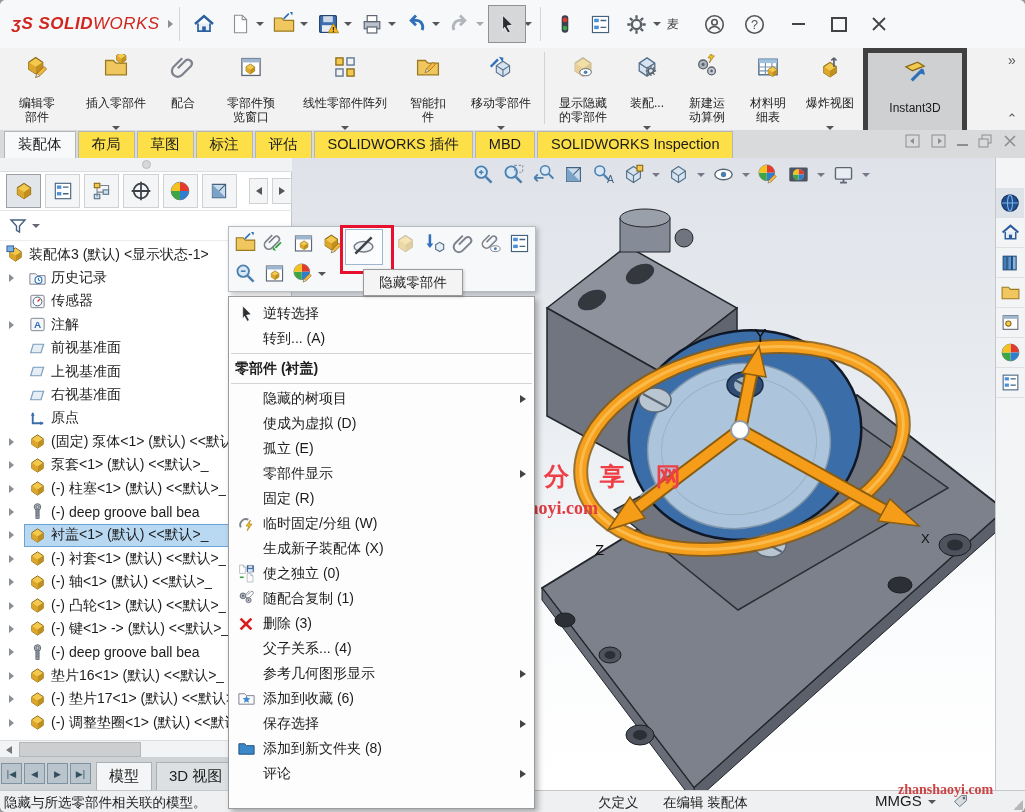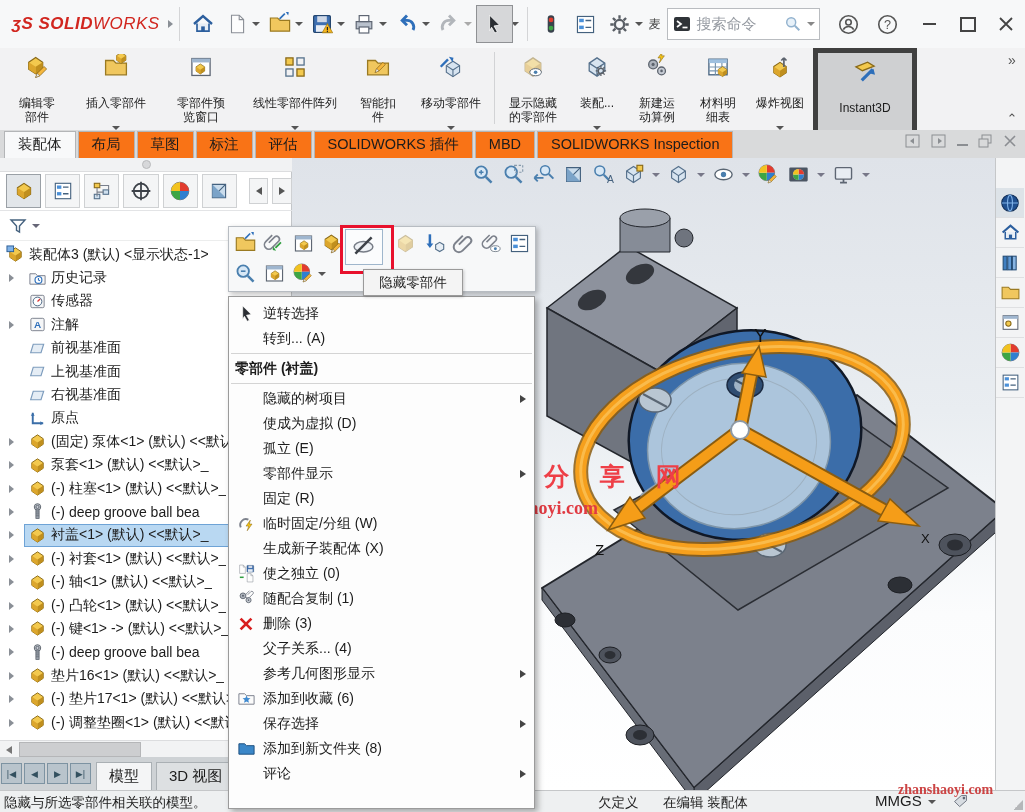--- a/index.html
+++ b/index.html
@@ -1,17 +1,17 @@
 <!DOCTYPE html>
 <html><head>
 <meta charset="utf-8">
 <style>
   html,body{margin:0;padding:0;background:#9a9a9a;}
   #app{position:relative;width:1025px;height:812px;background:#fff;overflow:hidden;
-       font-family:"Liberation Sans",sans-serif;font-size:13px;color:#1c1c1c;}
+       font-family:"Liberation Sans",sans-serif;font-size:13px;color:#1c1c1c;border-radius:6px;}
   .abs{position:absolute;}
   svg.ic{display:block;}
   .drop{width:0;height:0;border-left:4px solid transparent;border-right:4px solid transparent;border-top:4px solid #555;display:inline-block;}
   .subarr{width:0;height:0;border-top:5px solid transparent;border-bottom:5px solid transparent;border-left:6px solid #333;display:inline-block;}
   .exp{width:0;height:0;border-top:4px solid transparent;border-bottom:4px solid transparent;border-left:5px solid #8a8f96;display:inline-block;}
   
   #titlebar{left:0;top:0;width:1025px;height:48px;background:#f7f8f9;border-bottom:1px solid #d7d8da;display:flex;align-items:center;}
   .logo{font-style:italic;font-weight:bold;font-size:17px;color:#d1261f;margin-left:12px;letter-spacing:.5px;}
   .logo .lt{font-weight:normal;}
   .vsep{width:1px;height:34px;background:#d4d5d7;margin:0 6px;}
@@ -25,21 +25,21 @@
   
   #ribbon{left:0;top:48px;width:1025px;height:82px;background:#f2f2f3;border-bottom:1px solid #c9cacb;display:flex;}
   .rbtn{height:80px;display:flex;flex-direction:column;align-items:center;justify-content:flex-start;padding-top:6px;position:relative;}
   .rbtn .lbl{font-size:12px;line-height:14px;text-align:center;margin-top:16px;white-space:pre-line;}
   .rbtn .bdrop{position:absolute;bottom:4px;left:50%;margin-left:-4px;}
   .rsep{width:1px;height:72px;background:#d2d3d5;margin:4px 2px 0;}
   .rbtn.active{background:#cfd0d2;border:5px solid #404040;}
   #ribExtra{position:absolute;right:4px;top:52px;width:18px;height:74px;display:flex;flex-direction:column;justify-content:space-between;align-items:center;color:#555;}
   
   #tabrow{left:0;top:130px;width:1025px;height:28px;background:#d9dadb;display:flex;align-items:flex-end;padding-left:4px;box-sizing:border-box;}
-  .ctab{background:#f97316;border:1px solid #b3b5b7;border-bottom:none;margin-right:2px;padding:0 13px;height:26px;line-height:25px;font-size:14.5px;}
+  .ctab{background:#fde047;border:1px solid #b3b5b7;border-bottom:none;margin-right:2px;padding:0 13px;height:26px;line-height:25px;font-size:14.5px;}
   .ctab.on{background:#f8f9fa;}
   #docwin{position:absolute;right:8px;top:133px;display:flex;gap:10px;align-items:center;color:#8b8e92;}
   
   #leftpanel{left:0;top:158px;width:292px;height:632px;background:#fff;border-right:1px solid #c3c6c9;box-sizing:border-box;}
   #splitter{left:0;top:158px;width:292px;height:13px;background:#f1f2f3;border-bottom:1px solid #dcdddf;display:flex;justify-content:center;align-items:center;}
   #splitter .dot{width:7px;height:7px;border-radius:50%;background:#d7d8da;border:1px solid #b9babc;}
   #ptabs{left:0;top:171px;width:292px;height:40px;display:flex;align-items:center;padding-left:6px;gap:4px;box-sizing:border-box;border-bottom:1px solid #e3e4e6;}
   .ptab{width:34px;height:32px;display:flex;align-items:center;justify-content:center;background:#f4f5f6;border:1px solid #cfd1d3;}
   .ptab.on{background:#e2e6ea;border-color:#9aa0a6;}
   .pnav{width:18px;height:24px;display:flex;align-items:center;justify-content:center;border:1px solid #cfd1d3;background:#f4f5f6;}
@@ -378,30 +378,20 @@
           <use href="#s-form"></use>
         </svg>
       </div>
     <div class="tbtn">
         <svg class="ic" width="23" height="23" viewBox="0 0 20 20">
           <use href="#s-gear"></use>
         </svg>
       </div>
       <span class="drop tdrop"></span>
     <span style="font-size:12px;color:#444;margin:0 6px 0 4px">麦</span>
-    <div id="searchbox">
-      <svg class="ic" width="20" height="20" viewBox="0 0 20 20">
-          <use href="#s-term"></use>
-        </svg>
-      <span class="ph">搜索命令</span>
-      <svg class="ic" width="18" height="18" viewBox="0 0 20 20" style="opacity:.6">
-          <use href="#s-mag"></use>
-        </svg>
-      <span class="drop" style="border-top-color:#888"></span>
-    </div>
     <div class="tbtn" style="margin-left:12px">
         <svg class="ic" width="23" height="23" viewBox="0 0 20 20">
           <use href="#s-person"></use>
         </svg>
       </div>
     <div class="tbtn" style="margin-left:4px">
         <svg class="ic" width="23" height="23" viewBox="0 0 20 20">
           <use href="#s-qmark"></use>
         </svg>
       </div>
@@ -427,20 +417,26 @@
         <span class="lbl">编辑零
 部件</span>
       </div>
     <div class="rbtn" style="width:84px">
         <svg class="ic" width="28" height="26" viewBox="0 0 20 20">
           <use href="#s-fold"></use>
           <use href="#s-cube" transform="translate(8,-3) scale(0.6)"></use>
         </svg>
         <span class="lbl">插入零部件</span>
         <span class="drop bdrop"></span>
+      </div>
+    <div class="rbtn" style="width:50px">
+        <svg class="ic" width="28" height="26" viewBox="0 0 20 20">
+          <use href="#s-clip"></use>
+        </svg>
+        <span class="lbl">配合</span>
       </div>
     <div class="rbtn" style="width:86px">
         <svg class="ic" width="26" height="26" viewBox="0 0 20 20">
           <use href="#s-window"></use>
           <use href="#s-cube" transform="translate(4,6) scale(0.55)"></use>
         </svg>
         <span class="lbl">零部件预
 览窗口</span>
       </div>
     <div class="rbtn" style="width:102px">

